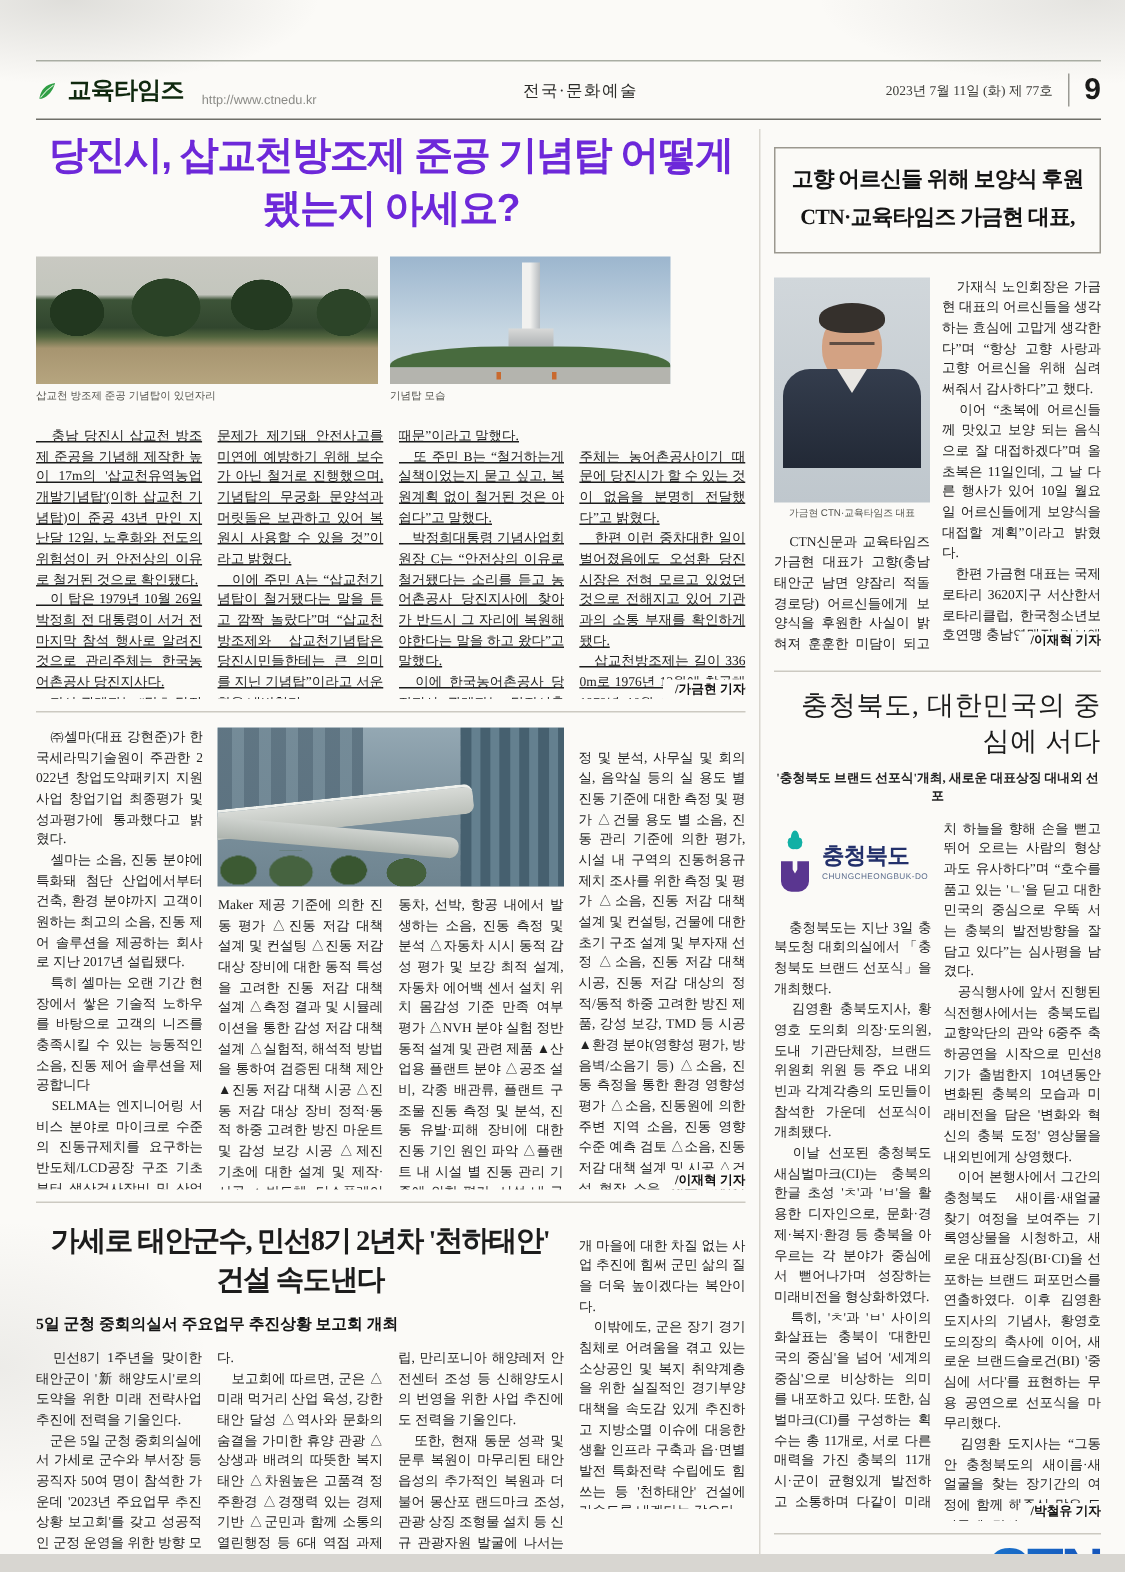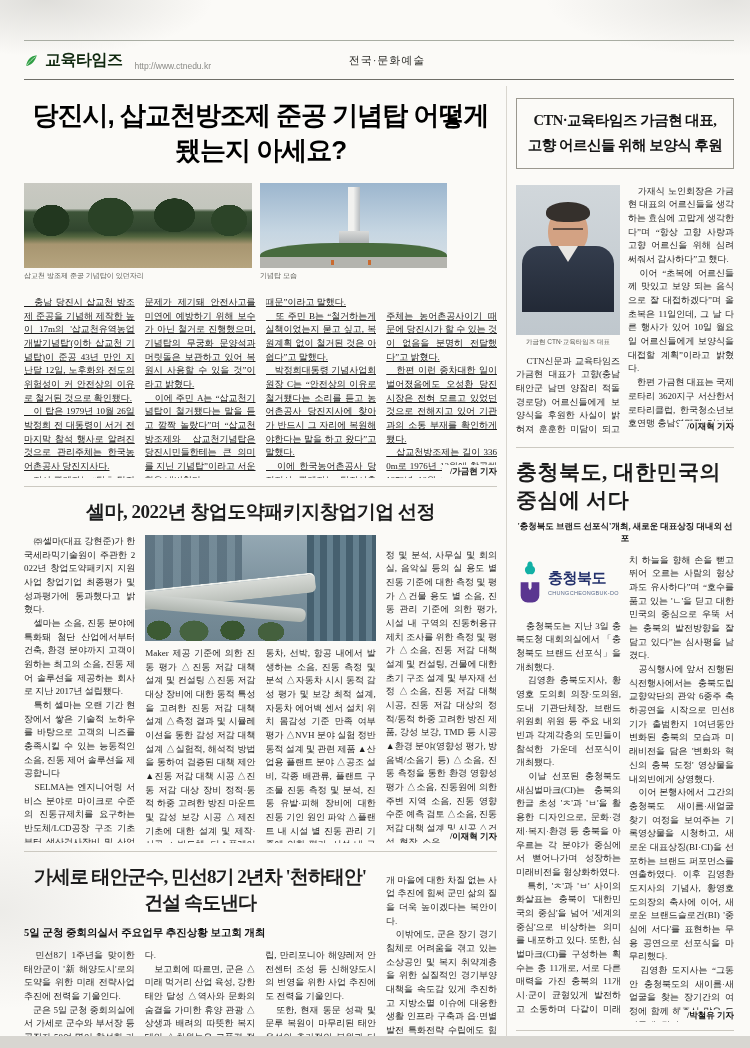--- a/index.html
+++ b/index.html
@@ -31,21 +31,21 @@
   .hrule{border-top:1px solid #ccc9c1;margin:8px 0 0 0;}
 
   
   .bodycol{font-size:9px;line-height:1.52;text-align:justify;word-break:break-all;
            white-space:pre-line;color:#222;overflow:hidden;}
   .byline{position:absolute;right:0;bottom:0;background:#fbfaf7;padding-left:8px;
           font-weight:bold;font-size:8.5px;color:#111;}
 
   
   .m-headline{font-family:"Liberation Sans",sans-serif;font-weight:bold;font-size:26px;
-              letter-spacing:-1px;text-align:center;margin-top:12px;color:#000000;}
+              letter-spacing:-1px;text-align:center;margin-top:0;color:#6d28d9;}
   .m-subhead{font-weight:bold;font-size:14.5px;text-align:center;margin-top:14px;color:#1b1b1b;}
   .m-photos{display:flex;gap:8px;margin-top:15px;}
   .caprow{display:flex;gap:8px;margin-top:3px;}
   .pcaption{font-size:7px;color:#55554f;font-family:"Liberation Sans",sans-serif;}
   .m-body{display:flex;gap:10px;margin-top:15px;height:182px;text-decoration:underline;}
   .m-body .bodycol{flex:1;height:100%;}
   .colrel{position:relative;}
 
   
   .photo-site{width:228px;height:85px;position:relative;flex:none;
@@ -116,21 +116,21 @@
      margin:-9px auto 0;position:relative;}
   .p-suit::before{content:"";position:absolute;top:0;left:50%;transform:translateX(-50%);
      width:0;height:0;border-left:10px solid transparent;border-right:10px solid transparent;
      border-top:16px solid #e8e6e2;}
   .ctn-cap{font-size:6.5px;color:#55554f;text-align:center;margin-top:3px;font-family:"Liberation Sans",sans-serif;}
   .ctn-ltext{margin-top:8px;height:84px;}
   .ctn-rightcol{flex:1;position:relative;height:248px;}
   .ctn-rightcol .bodycol{height:100%;}
 
   
-  .cb-title{font-weight:bold;font-size:21px;text-align:left;margin-top:10px;letter-spacing:0.5px;}
+  .cb-title{font-weight:normal;font-size:18px;text-align:right;margin-top:10px;letter-spacing:0.5px;}
   .cb-subhead{font-weight:bold;font-size:8.5px;text-align:center;margin-top:7px;color:#222;}
   .cb-body{display:flex;gap:8px;margin-top:9px;height:468px;}
   .cb-leftcol{width:105px;flex:none;}
   .cb-logo{height:58px;display:flex;align-items:center;gap:4px;}
   .cb-logo-txt .k{font-family:Liberation Sans, sans-serif;font-weight:bold;font-size:15px;color:#23306b;letter-spacing:-0.5px;}
   .cb-logo-txt .e{font-family:"Liberation Sans",sans-serif;font-size:5.5px;color:#5a6b8c;letter-spacing:0.3px;margin-top:2px;}
   .cb-ltext{margin-top:8px;height:398px;}
   .cb-rightcol{flex:1;position:relative;}
   .cb-rightcol .bodycol{height:100%;}
 
@@ -151,20 +151,25 @@
         <span style="display:inline-flex;">
           <svg width="15" height="15" viewBox="0 0 20 20">
               <path d="M3 17C4 9 9 4 17 3c-2 7-6 12-12 14z" fill="#2f9e44"></path>
               <path d="M4 16C7.5 11.5 11 8 15.5 5" stroke="#d9f2d9" stroke-width="1" fill="none"></path>
             </svg>
         </span>
         <span class="masthead">교육타임즈</span>
         <span class="hdr-url">http://www.ctnedu.kr</span>
       </div>
       <div class="hdr-center">전국·문화예술</div>
+      <div class="hdr-right">
+        <span class="hdr-date">2023년 7월 11일 (화) 제 77호</span>
+        <span class="pgdiv"></span>
+        <span class="pgnum">9</span>
+      </div>
     </div>
 
     <div class="content">
 
       <div class="left-main">
 
         <div>
           <div class="m-headline">당진시, 삽교천방조제 준공 기념탑 어떻게 됐는지 아세요?</div>
           <div class="m-photos">
             <div class="photo-site"></div>
@@ -199,21 +204,20 @@
 　삽교천방조제는 길이 3360m로 1976년 12월에 착공해 1979년 10월 완공됐다. 168억원의 사업비와 연인원 33만 6000명이 동원된 방조제의 총 저수량은 8400만 톤이고, 삽교호유역면적은 16만 3560㏊에 이른다.
 　이 밖에 방조제 도로의 이용으로 서울-당진간의 육로거리가 40㎞나 단축돼 새로운 서해안 관광명소로 부상했다.</span>
               <span class="byline">/가금현 기자</span>
             </div>
           </div>
         </div>
 
         <div class="hrule"></div>
 
         <div>
-          <div class="s-title">셀마, 2022년 창업도약패키지창업기업 선정</div>
           <div class="s-body">
             <div class="bodycol s-col">　㈜셀마(대표 강현준)가 한국세라믹기술원이 주관한 2022년 창업도약패키지 지원사업 창업기업 최종평가 및 성과평가에 통과했다고 밝혔다.
 　셀마는 소음, 진동 분야에 특화돼 첨단 산업에서부터 건축, 환경 분야까지 고객이 원하는 최고의 소음, 진동 제어 솔루션을 제공하는 회사로 지난 2017년 설립됐다.
 　특히 셀마는 오랜 기간 현장에서 쌓은 기술적 노하우를 바탕으로 고객의 니즈를 충족시킬 수 있는 능동적인 소음, 진동 제어 솔루션을 제공합니다
 　SELMA는 엔지니어링 서비스 분야로 마이크로 수준의 진동규제치를 요구하는 반도체/LCD공장 구조 기초부터 생산검사장비 및 산업현장의 소음·진동 저감 대책을 제시하며, 이를 바탕으로 진동 저감 대책이 요구되는 각종 구조 진동 및 정밀장비를 위한 미진동 동적 설계에서부터 미진동 제어용 방진시스템 제작, 설치까지 통합된 솔루션을 제공하고 있다.
 　셀마의 사업 분야를 보면 ▲반도체, 디스플레이 등 첨단 산업 초정밀 미진동 측정 및 분석을 통한 진동 유발·피해 장비에 대한 진동 기인 원인 파악, FAB 구조, 정밀장비 및 기초 구조, 인접 진동원 등 진동 측정</div>
             <div class="s-mid">
               <div class="photo-selma">
                 <div class="sl-bldL"></div>
                 <div class="sl-bldR"></div>
@@ -260,22 +264,22 @@
           </div>
         </div>
       </div>
 
       <div class="rail-sep"></div>
 
       <div class="right-rail">
 
         <div>
           <div class="ctn-box">
+            <div class="tl">고향 어르신들 위해 보양식 후원</div>
             <div class="tl">CTN·교육타임즈 가금현 대표,</div>
-            <div class="tl">고향 어르신들 위해 보양식 후원</div>
           </div>
           <div class="ctn-row">
             <div class="ctn-leftcol">
               <div class="photo-portrait">
                 <div class="p-head"></div>
                 <div class="p-suit"></div>
               </div>
               <div class="ctn-cap">가금현 CTN·교육타임즈 대표</div>
               <div class="bodycol ctn-ltext">　CTN신문과 교육타임즈 가금현 대표가 고향(충남 태안군 남면 양잠리 적돌경로당) 어르신들에게 보양식을 후원한 사실이 밝혀져 훈훈한 미담이 되고 있다.
 　가 대표는 지난해에 이어 올해도 복날을 맞아 고향 어르신들에게 보양식을 드실 수 있도록 경로당 측에 후원금을 전달한 것으로 나타났다.</div>

